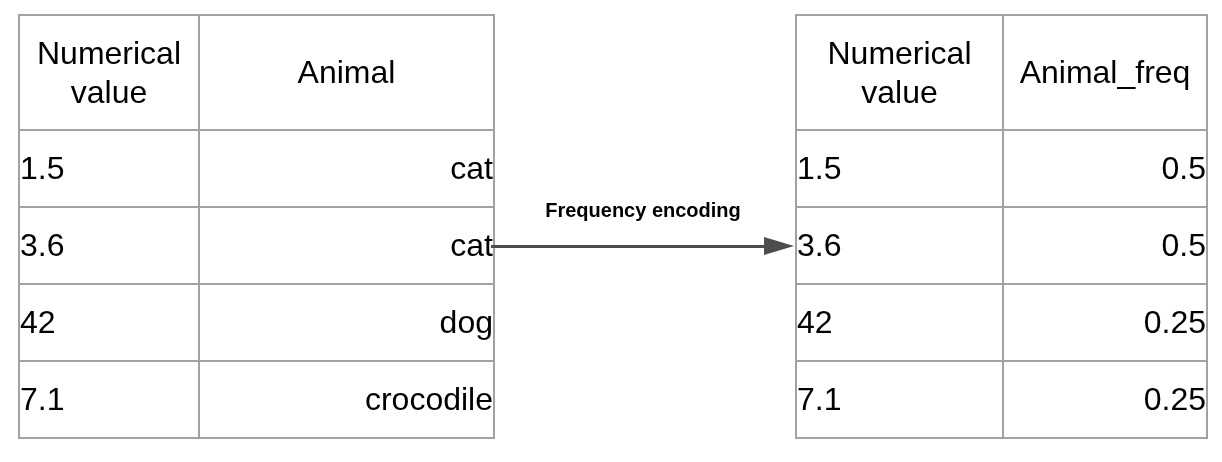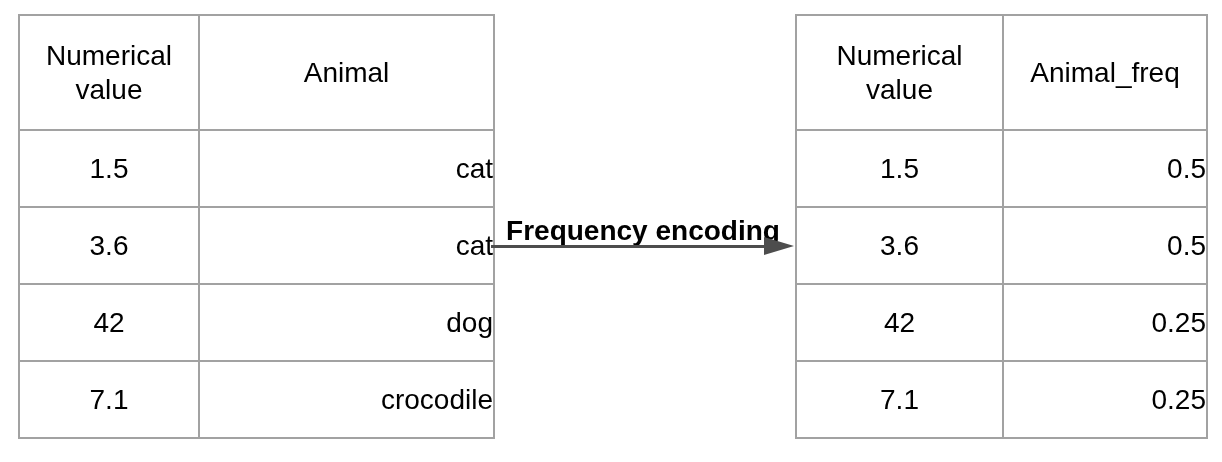--- a/index.html
+++ b/index.html
@@ -15,34 +15,34 @@
     background: var(--background, #ffffff);
     overflow: hidden;
   }
 
   
   .tbl {
     position: absolute;
     border-collapse: collapse;
     table-layout: fixed;
     color: var(--text, #000000);
-    font-size: 28px;
+    font-size: 32px;
     background: var(--background, #ffffff);
   }
   .tbl th, .tbl td {
     border: 2px solid var(--table-border, #a2a2a2);
     padding: 0;
     font-weight: normal;
     vertical-align: middle;
     overflow: hidden;
   }
   .tbl thead tr { height: 115px; }
   .tbl tbody tr { height: 77px; }
   .tbl th { text-align: center; }
-  td.num { text-align: center; }
+  td.num { }
   td.txt { text-align: right; padding-left: 20px; }
   .hdr-wrap {
     display: inline-block;
     max-width: 165px;
     line-height: 1.2;
     vertical-align: middle;
   }
   .left-tbl  { left: 18px;  top: 14px; width: 475px; }
   .left-tbl  .col1 { width: 180px; }
   .left-tbl  .col2 { width: 295px; }
@@ -50,26 +50,25 @@
   .right-tbl .col1 { width: 207px; }
   .right-tbl .col2 { width: 204px; }
 
   
   .arrow-label {
     position: absolute;
     left: 490px;
     top: 198px;
     width: 306px;
     text-align: center;
-    font-size: 28px;
+    font-size: 20px;
     font-weight: bold;
     line-height: 1.2;
     color: var(--text, #000000);
     white-space: nowrap;
-    margin-top: 16px;
   }
   .arrow-line {
     position: absolute;
     left: 491px;
     top: 245px;
     width: 275px;
     height: 3px;
     background: var(--arrow, #4d4d4d);
   }
   .arrow-head {

